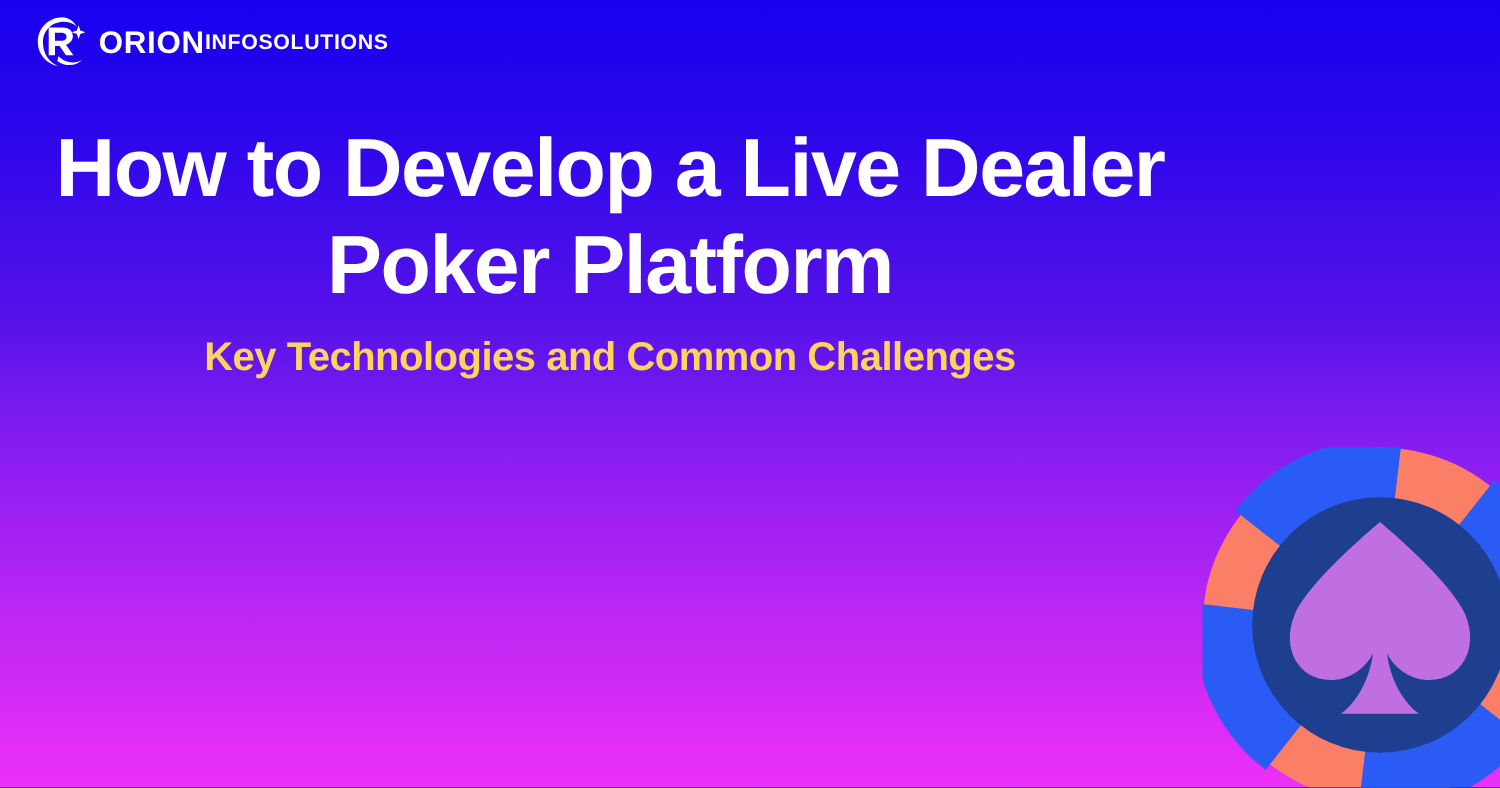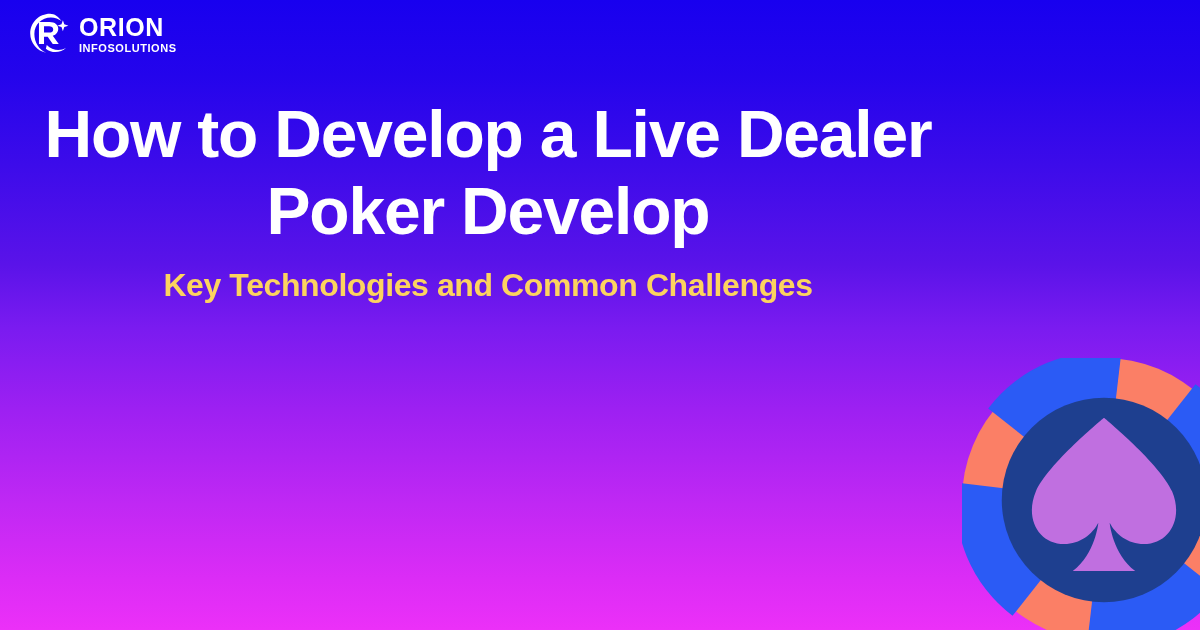--- a/index.html
+++ b/index.html
@@ -48,40 +48,40 @@
 
   .logo-mark {
     width: 46px;
     height: 46px;
     flex: 0 0 auto;
     display: block;
   }
 
   .logo-words {
     display: flex;
-    flex-direction: column;
+    flex-direction: row;
     justify-content: flex-end;
     line-height: 1;
     padding-top: 1px;
   }
 
   .logo-name {
     color: #ffffff;
     font-family: "Liberation Sans", sans-serif;
     font-weight: 700;
     font-size: 25px;
     letter-spacing: 0.6px;
     line-height: 1;
   }
 
   .logo-tag {
     color: #ffffff;
     font-family: "Liberation Sans", sans-serif;
     font-weight: 700;
-    font-size: 11px;
+    font-size: 17px;
     letter-spacing: 0.55px;
     line-height: 1;
     margin-top: 3px;
   }
 
   
   .copy {
     position: absolute;
     top: 96px;
     left: 0;
@@ -155,21 +155,21 @@
     </span>
     <span class="logo-words">
       <span class="logo-name">ORION</span>
       <span class="logo-tag">INFOSOLUTIONS</span>
     </span>
   </div>
 
   <div class="copy">
     <h1 class="headline">
       <span class="line">How to Develop a Live Dealer</span>
-      <span class="line">Poker Develop</span>
+      <span class="line">Poker Platform</span>
     </h1>
     <h2 class="subhead">
       <span class="line">Key Technologies and Common</span>
       <span class="line">Challenges</span>
     </h2>
   </div>
 
   <div class="chip">
     <svg viewBox="0 0 200 200" xmlns="http://www.w3.org/2000/svg" aria-hidden="true">
 

